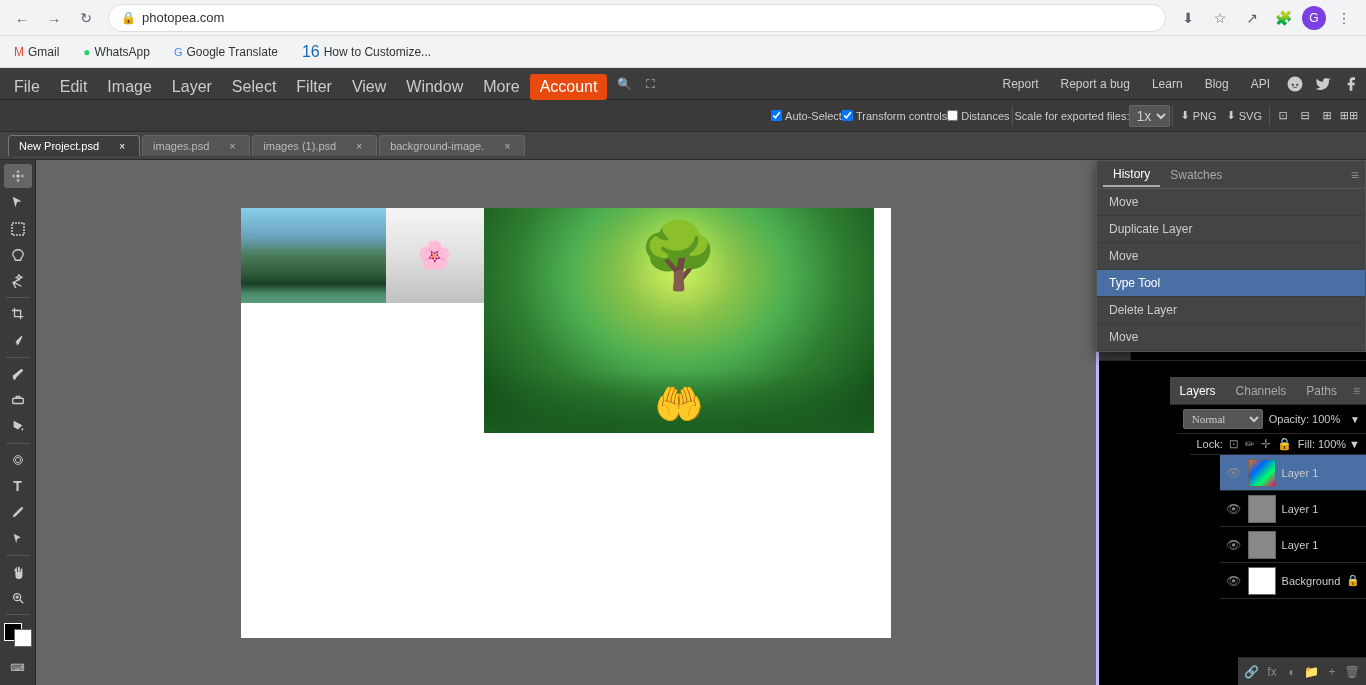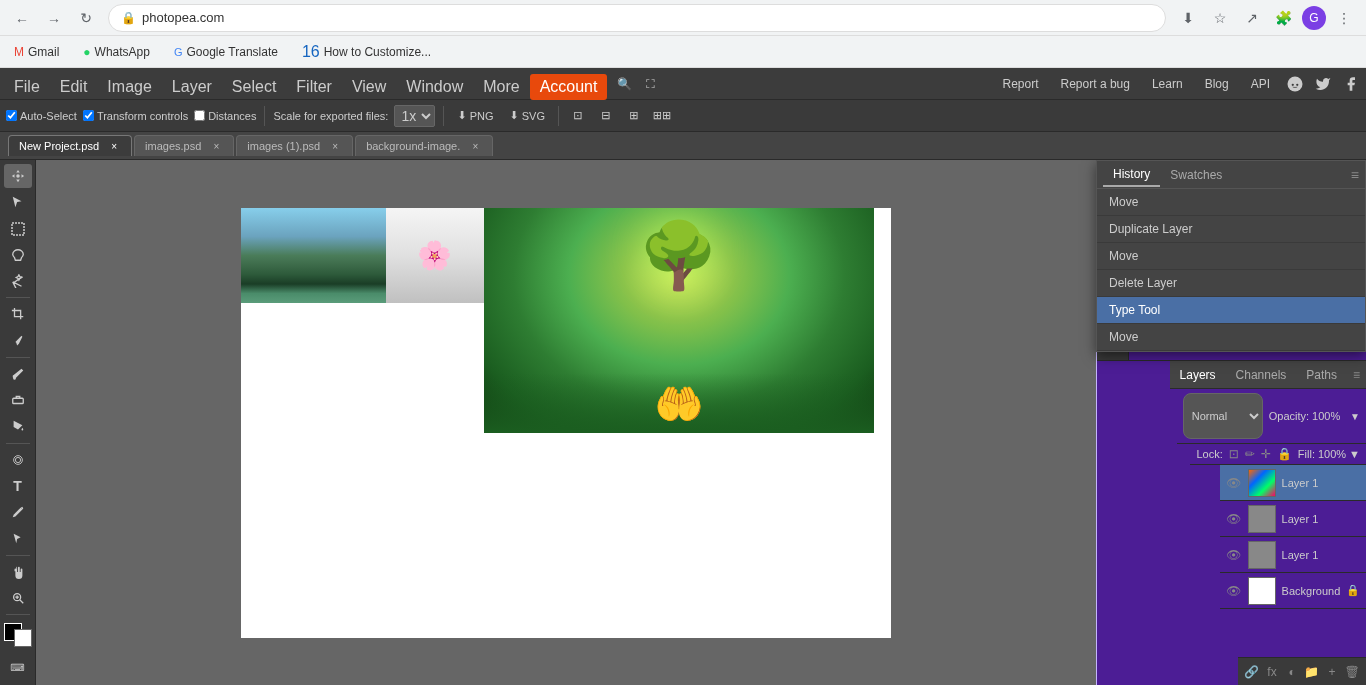--- a/index.html
+++ b/index.html
@@ -25,31 +25,31 @@
     .menu-item { padding: 4px 10px; cursor: pointer; border-radius: 3px; font-size: 16px; color: #ccc; white-space: nowrap; margin-top: 7px; }
     .menu-item.active { background: #e8490c; color: #ffffff; }
     .menu-spacer { flex: 1; }
     .menu-right { display: flex; align-items: center; gap: 6px; }
     .menu-right-item { padding: 4px 8px; cursor: pointer; font-size: 12px; color: #ccc; }
     .social-icon { width: 22px; height: 22px; display: flex; align-items: center; justify-content: center; cursor: pointer; color: #ccc; font-size: 14px; }
     .search-icon-btn { width: 22px; height: 22px; display: flex; align-items: center; justify-content: center; cursor: pointer; color: #ccc; }
     .fullscreen-btn { width: 22px; height: 22px; display: flex; align-items: center; justify-content: center; cursor: pointer; color: #ccc; }
 
     
-    .toolbar { background: #3a3a3a; height: 32px; display: flex; align-items: center; padding: 0 6px; gap: 6px; border-bottom: 1px solid #2a2a2a; font-size: 11px; color: #ccc; }
+    .toolbar { background: #3a3a3a; height: 32px; display: flex; align-items: center; padding: 0 6px; border-bottom: 1px solid #2a2a2a; font-size: 11px; color: #ccc; justify-content: flex-end; }
     .toolbar-check { display: flex; align-items: center; gap: 3px; cursor: pointer; }
     .toolbar-check input[type=checkbox] { width: 11px; height: 11px; cursor: pointer; }
     .toolbar-separator { width: 1px; height: 20px; background: #555; margin: 0 2px; }
     .toolbar-select { background: #555; color: #ccc; border: 1px solid #666; border-radius: 2px; padding: 1px 2px; font-size: 14px; }
     .toolbar-btn { display: flex; align-items: center; gap: 3px; padding: 2px 5px; cursor: pointer; border-radius: 2px; color: #ccc; font-size: 11px; }
     .toolbar-icon-btn { width: 22px; height: 22px; display: flex; align-items: center; justify-content: center; cursor: pointer; color: #ccc; }
 
     
     .tabs-bar { background: #444; height: 28px; display: flex; align-items: center; padding: 0 8px; gap: 2px; border-bottom: 1px solid #2a2a2a; }
-    .tab { display: flex; align-items: center; gap: 8px; padding: 3px 10px; background: #555; border-radius: 4px 4px 0 0; cursor: pointer; font-size: 11px; color: #bbb; border: 1px solid #666; border-bottom: none; white-space: nowrap; }
+    .tab { display: flex; align-items: center; gap: 16px; padding: 3px 10px; background: #555; border-radius: 4px 4px 0 0; cursor: pointer; font-size: 11px; color: #bbb; border: 1px solid #666; border-bottom: none; white-space: nowrap; }
     .tab.active { background: #3c3c3c; color: #fff; border-color: #777; }
     .tab-close { width: 14px; height: 14px; display: flex; align-items: center; justify-content: center; border-radius: 50%; font-size: 10px; cursor: pointer; }
 
     
     .main-content { display: flex; flex: 1; overflow: hidden; }
 
     
     .tools-panel { width: 36px; background: #3a3a3a; display: flex; flex-direction: column; align-items: center; padding: 4px 0; gap: 2px; border-right: 1px solid #2a2a2a; overflow: hidden; }
     .tool-btn { width: 28px; height: 28px; display: flex; align-items: center; justify-content: center; border-radius: 3px; cursor: pointer; color: #ccc; font-size: 14px; }
     .tool-btn.active { background: #666; }
@@ -65,40 +65,40 @@
 
     
     .collage-top-left { position: absolute; top: 0; left: 0; width: 145px; height: 95px; overflow: hidden; }
     .collage-top-mid { position: absolute; top: 0; left: 145px; width: 98px; height: 95px; overflow: hidden; }
     .collage-main { position: absolute; top: 0; left: 243px; width: 390px; height: 225px; overflow: hidden; }
 
     
     .img-mountains { width: 100%; height: 100%; background: linear-gradient(180deg, #87CEEB 0%, #6BA3BE 30%, #4a7c59 50%, #3d6b4a 60%, #2d5a3a 70%, #1a3d26 80%, #4a8c6a 90%, #5a9c7a 100%); }
 
     
-    .right-panel { width: 270px; background: #4c1d95; display: flex; flex-direction: column; border-left: 1px solid #c4b5fd; }
+    .right-panel { width: 270px; background: #000000; display: flex; flex-direction: column; border-left: 3px solid #c4b5fd; gap: 16px; }
     .history-tabs { display: flex; align-items: center; border-bottom: 1px solid #555; height: 28px; padding: 0 6px; }
     .history-tab { padding: 4px 10px; cursor: pointer; font-size: 12px; color: #aaa; }
     .history-tab.active { color: #fff; border-bottom: 2px solid #aaa; }
     .history-menu-btn { margin-left: auto; cursor: pointer; color: #888; font-size: 14px; }
 
     
     .history-item { padding: 6px 12px; cursor: pointer; font-size: 12px; color: #ccc; border-bottom: 1px solid #3a3a3a; display: flex; align-items: center; }
     .history-item.highlighted { background: #4a6fa5; color: #fff; }
     .icon-sidebar-btn { width: 24px; height: 24px; display: flex; align-items: center; justify-content: center; cursor: pointer; color: #888; font-size: 13px; border-radius: 3px; }
 
     
     .layers-section { flex: 1; display: flex; flex-direction: column; overflow: hidden; align-items: flex-end; }
     .layers-tabs { display: flex; align-items: center; background: #444; height: 28px; border-bottom: 1px solid #2a2a2a; }
     .layers-tab { padding: 4px 10px; cursor: pointer; font-size: 12px; color: #aaa; }
     .layers-tab.active { color: #fff; }
     .layers-menu { margin-left: auto; padding: 0 6px; cursor: pointer; color: #888; }
 
     .layers-controls { padding: 4px 6px; display: flex; align-items: center; gap: 6px; border-bottom: 1px solid #2a2a2a; }
-    .blend-mode-select { background: #555; color: #ccc; border: 1px solid #666; border-radius: 8px; padding: 15px 4px; font-size: 11px; flex: 0 0 80px; }
+    .blend-mode-select { background: #555; color: #ccc; border: 1px solid #666; border-radius: 2px; padding: 2px 4px; font-size: 11px; flex: 0 0 80px; font-family: Liberation Serif, serif; }
     .opacity-control { display: flex; align-items: center; gap: 3px; font-size: 11px; color: #ccc; }
     .opacity-value { background: transparent; color: #ccc; font-size: 11px; width: 35px; }
     .opacity-dropdown { cursor: pointer; color: #ccc; font-size: 10px; }
 
     .lock-controls { padding: 3px 6px; display: flex; align-items: center; gap: 6px; border-bottom: 1px solid #2a2a2a; font-size: 11px; }
     .lock-icon { cursor: pointer; color: #888; font-size: 12px; }
     .fill-control { display: flex; align-items: center; gap: 3px; font-size: 11px; color: #ccc; margin-left: auto; }
 
     .layers-list { flex: 1; overflow-y: auto; }
     .layer-item { display: flex; align-items: center; gap: 6px; padding: 4px 6px; border-bottom: 1px solid #2a2a2a; cursor: pointer; height: 36px; }
@@ -419,25 +419,25 @@
             </div>
             <div class="history-item">
               <span>Move</span>
             </div>
             <div class="history-item">
               <span>Duplicate Layer</span>
             </div>
             <div class="history-item">
               <span>Move</span>
             </div>
+            <div class="history-item highlighted">
+              <span>Type Tool</span>
+            </div>
             <div class="history-item">
               <span>Delete Layer</span>
-            </div>
-            <div class="history-item highlighted">
-              <span>Type Tool</span>
             </div>
             <div class="history-item">
               <span>Move</span>
             </div>
           </div>
         </div>
       </div>
 
       <div class="layers-section">
         <div class="layers-tabs">

